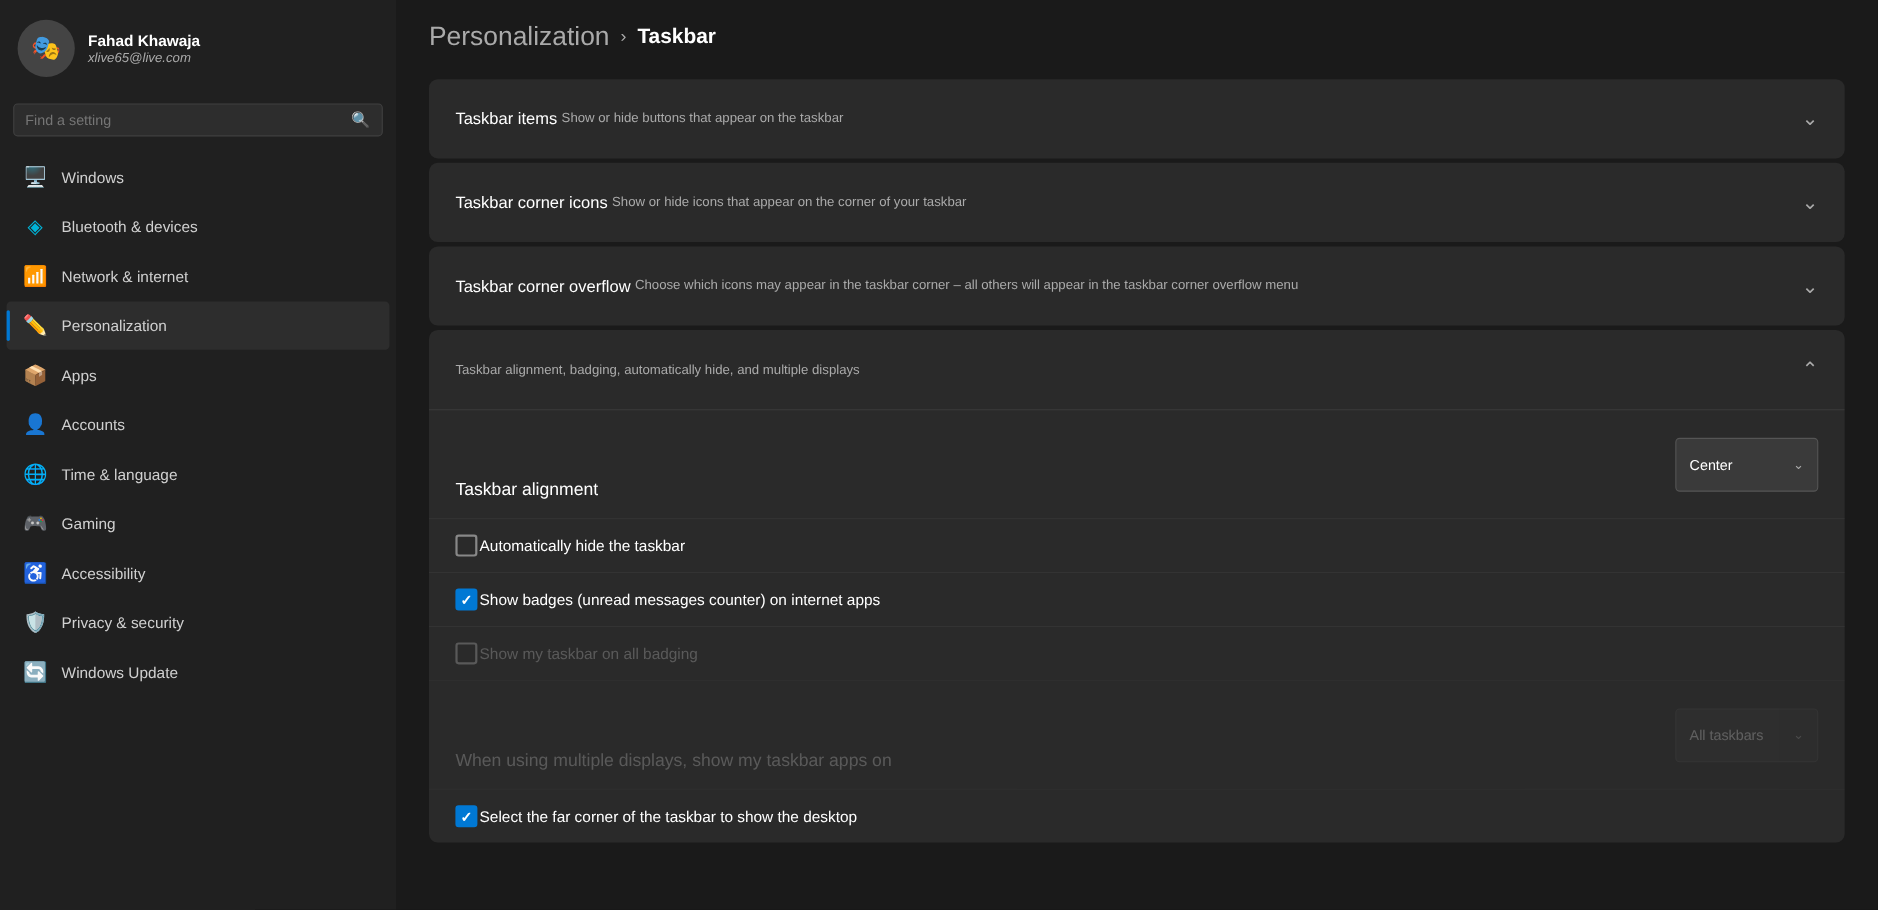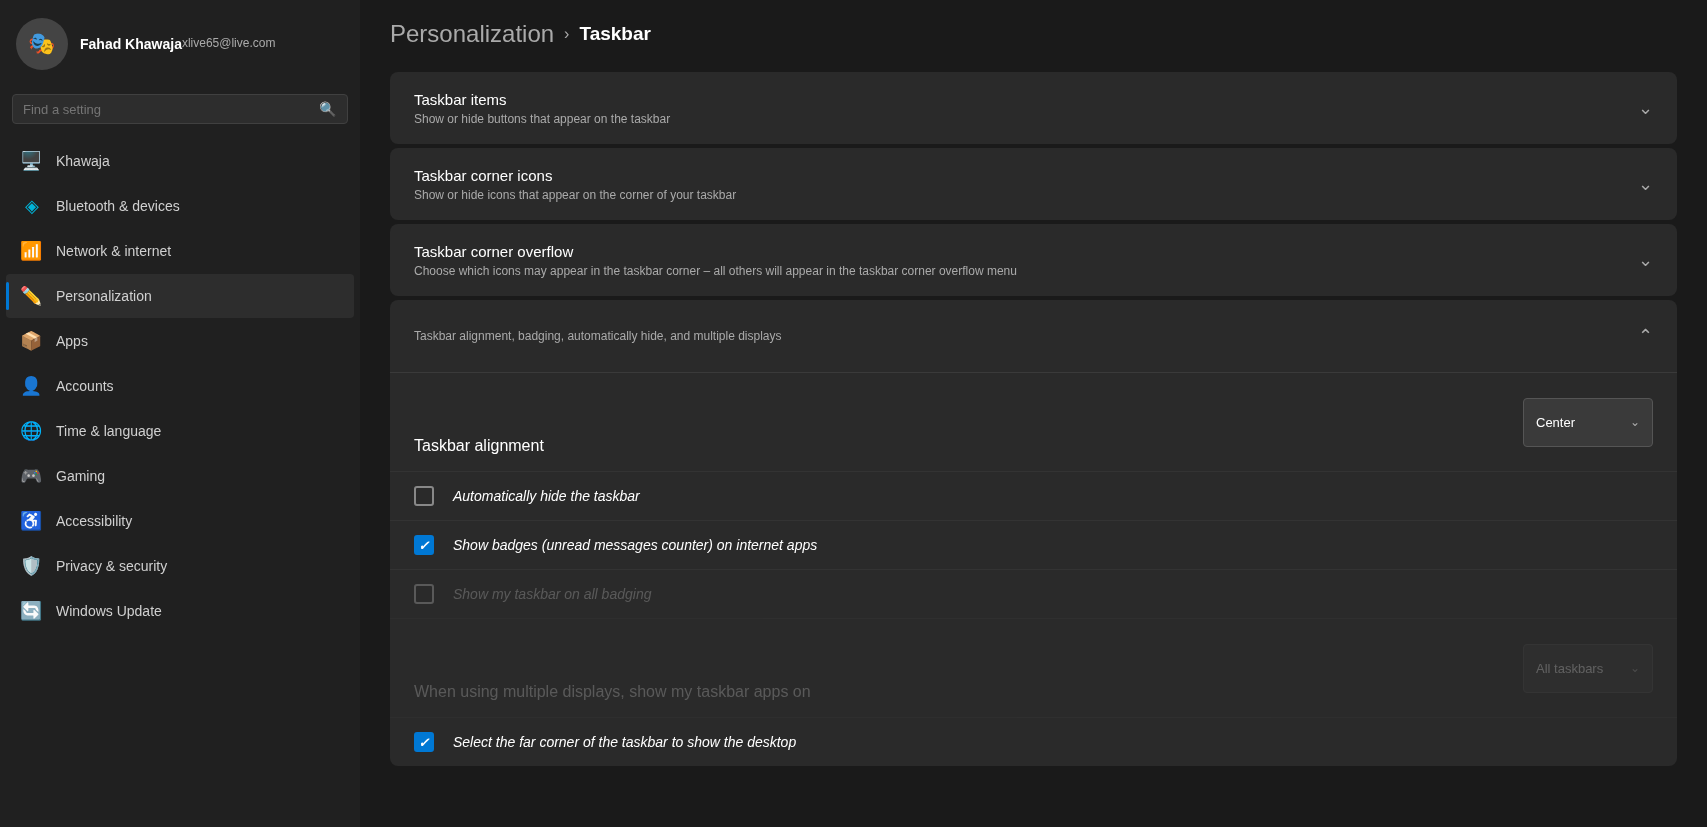--- a/index.html
+++ b/index.html
@@ -39,32 +39,33 @@
       background: #444;
       flex-shrink: 0;
       display: flex;
       align-items: center;
       justify-content: center;
       font-size: 22px;
     }
 
     .user-info {
       display: flex;
-      flex-direction: row;
+      flex-direction: column;
     }
 
     .user-name {
       font-size: 14px;
       font-weight: 600;
       color: #ffffff;
     }
 
     .user-email {
       font-size: 12px;
       color: #aaaaaa;
+      font-style: italic;
     }
 
     .search-container {
       padding: 8px 12px 14px 12px;
     }
 
     .search-box {
       width: 100%;
       background: #2d2d2d;
       border: 1px solid #404040;
@@ -178,21 +179,21 @@
       display: flex;
       align-items: center;
       justify-content: space-between;
       padding: 18px 24px;
       cursor: pointer;
       min-height: 72px;
     }
 
     .section-title-group {
       display: flex;
-      flex-direction: column;
+      flex-direction: row;
       gap: 4px;
     }
 
     .section-title {
       font-size: 15px;
       font-weight: 500;
       color: #ffffff;
     }
 
     .section-subtitle {
@@ -259,23 +260,22 @@
     .dropdown-chevron {
       font-size: 12px;
       color: #aaaaaa;
     }
 
     
     .checkbox-row {
       display: flex;
       align-items: center;
       padding: 14px 24px;
-      gap: 19px;
+      gap: 2px;
       border-bottom: 1px solid #333333;
-      font-style: italic;
     }
 
     .checkbox-row:last-child {
       border-bottom: none;
     }
 
     .checkbox-row.disabled {
       opacity: 0.5;
     }
 
@@ -337,21 +337,21 @@
   <div class="search-container">
     <div class="search-box">
       <input class="search-input" type="text" placeholder="Find a setting" style="">
       <span class="search-icon-svg">🔍</span>
     </div>
   </div>
 
   <ul class="nav-list">
     <li class="nav-item">
       <span class="nav-icon icon-blue">🖥️</span>
-      <span>Khawaja</span>
+      <span>Windows</span>
     </li>
     <li class="nav-item">
       <span class="nav-icon icon-cyan">◈</span>
       <span>Bluetooth &amp; devices</span>
     </li>
     <li class="nav-item">
       <span class="nav-icon icon-teal">📶</span>
       <span>Network &amp; internet</span>
     </li>
     <li class="nav-item active">

